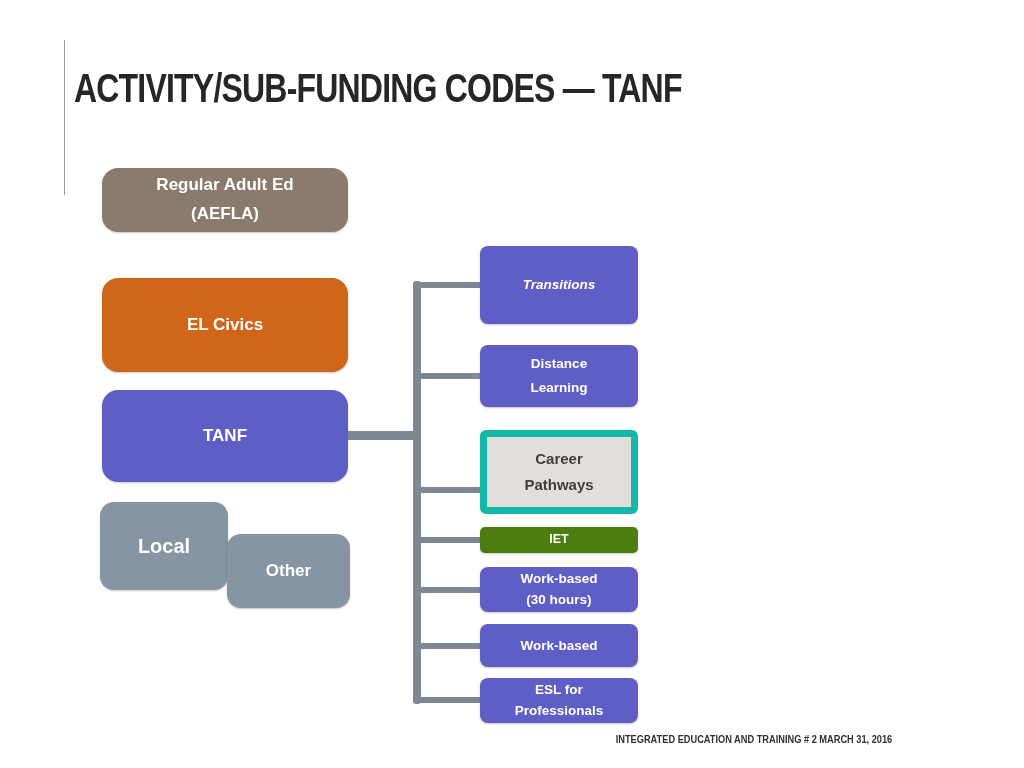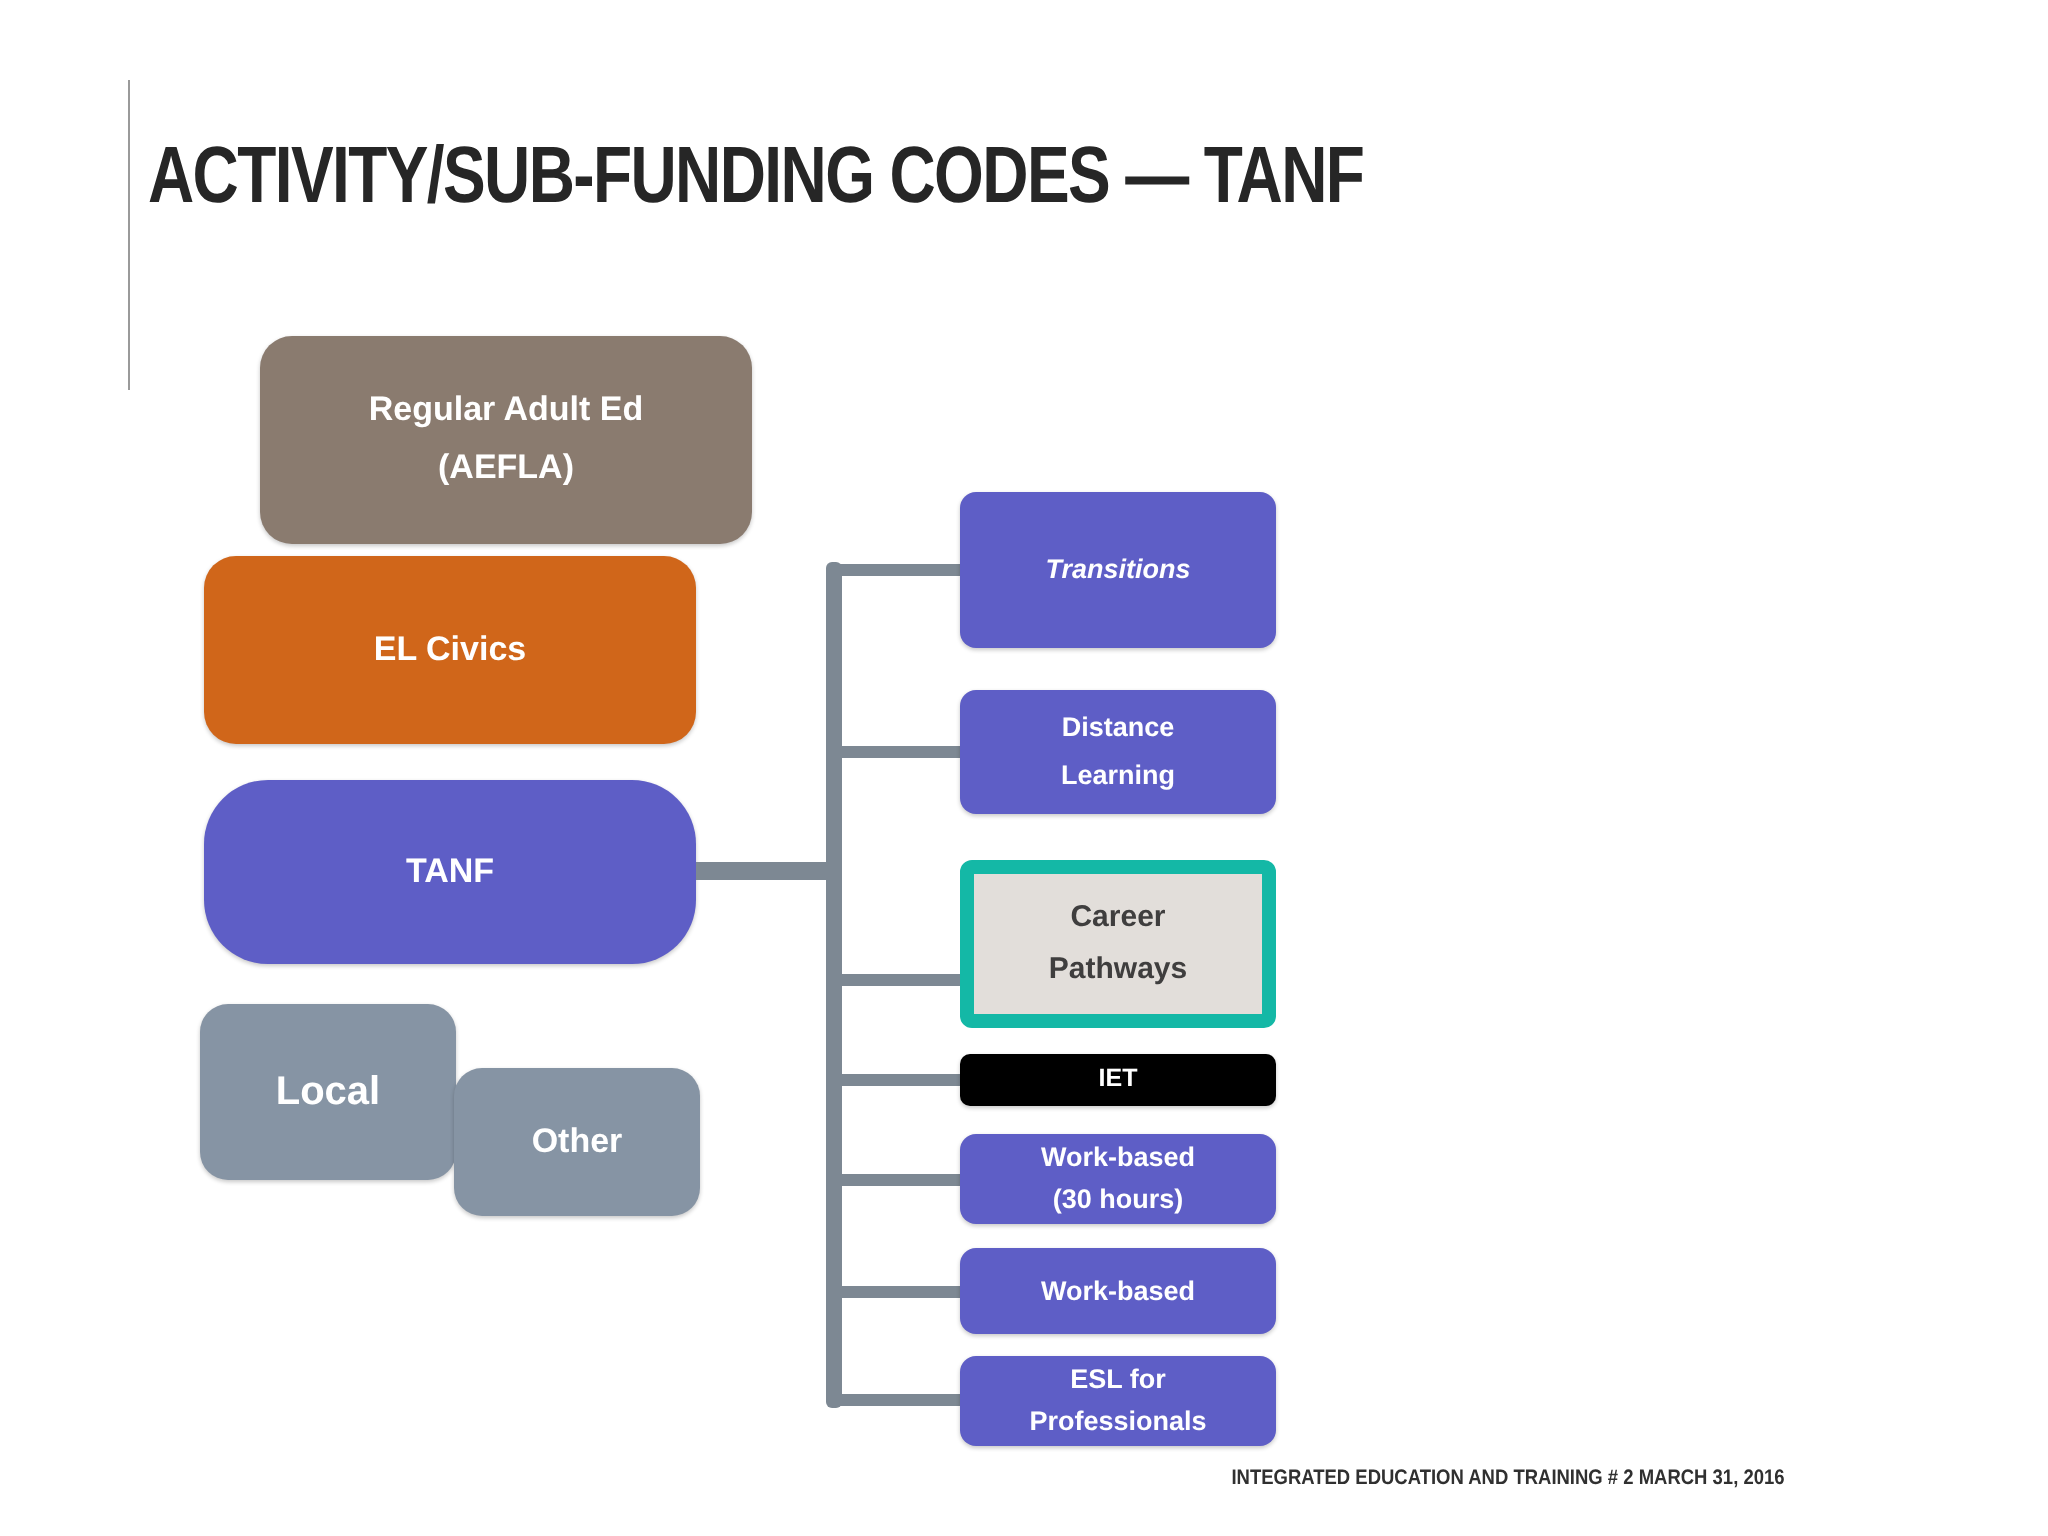--- a/index.html
+++ b/index.html
@@ -54,21 +54,21 @@
   }
 
   .node-small {
     font-size: 13.5px;
     line-height: 1.75;
     border-radius: 8px;
     padding: 0 30px;
   }
 
   
-  .n-aefla  { left: 102px; top: 168px; width: 246px; height: 104px; margin-left: 28px; }
+  .n-aefla  { left: 102px; top: 168px; width: 246px; height: 64px; }
   .n-civics { left: 102px; top: 278px; width: 246px; height: 94px; }
   .n-tanf   { left: 102px; top: 390px; width: 246px; height: 92px; }
   .n-local  { left: 100px; top: 502px; width: 128px; height: 88px; border-radius: 14px; font-size: 20px; }
   .n-other  { left: 227px; top: 502px; width: 123px; height: 74px; border-radius: 14px; font-size: 17px; margin-top: 32px; }
 
   
   .n-transitions { left: 480px; top: 246px; width: 158px; height: 78px; font-style: italic; }
   .n-distance    { left: 480px; top: 345px; width: 158px; height: 62px; }
   .n-career      { left: 480px; top: 430px; width: 158px; height: 84px; border-radius: 6px;
                    font-size: 15px; box-shadow: none; border: 7px solid #14b8a6; }
@@ -107,21 +107,21 @@
 
 <div class="slide">
 
   <div class="title-rule"></div>
   <div class="slide-title">ACTIVITY/SUB-FUNDING CODES — TANF</div>
 
   <div class="node node-big n-aefla" style="background: rgb(138, 123, 111);">Regular Adult Ed (AEFLA)</div>
 
   <div class="node node-big n-civics" style="background: rgb(208, 102, 26);">EL Civics</div>
 
-  <div class="node node-big n-tanf" style="background: rgb(94, 94, 198); border-radius: 32px;">TANF</div>
+  <div class="node node-big n-tanf" style="background: rgb(94, 94, 198);">TANF</div>
 
   <div class="node n-local" style="background: rgb(134, 148, 164);">Local</div>
 
   <div class="node n-other" style="background: rgb(134, 148, 164);">Other</div>
 
   <div class="conn conn-tanf" style="background: rgb(125, 136, 147);"></div>
   <div class="conn conn-spine" style="background: rgb(125, 136, 147);"></div>
   <div class="conn stub stub-1" style="background: rgb(125, 136, 147);"></div>
   <div class="conn stub stub-2" style="background: rgb(125, 136, 147);"></div>
   <div class="conn stub stub-3" style="background: rgb(125, 136, 147);"></div>
@@ -129,21 +129,21 @@
   <div class="conn stub stub-5" style="background: rgb(125, 136, 147);"></div>
   <div class="conn stub stub-6" style="background: rgb(125, 136, 147);"></div>
   <div class="conn stub stub-7" style="background: rgb(125, 136, 147);"></div>
 
   <div class="node node-small n-transitions" style="background: rgb(94, 94, 198);">Transitions</div>
 
   <div class="node node-small n-distance" style="background: rgb(94, 94, 198);">Distance Learning</div>
 
   <div class="node node-small n-career" style="background: rgb(226, 222, 218); color: rgb(63, 62, 62);">Career Pathways</div>
 
-  <div class="node node-small n-iet" style="background: #000000;">IET</div>
+  <div class="node node-small n-iet" style="background: #4d7c0f;">IET</div>
 
   <div class="node node-small n-wb30" style="background: rgb(94, 94, 198);">Work-based (30 hours)</div>
 
   <div class="node node-small n-wb" style="background: rgb(94, 94, 198);">Work-based</div>
 
   <div class="node node-small n-esl" style="background: rgb(94, 94, 198);">ESL for Professionals</div>
 
   <div class="footer-credit">INTEGRATED EDUCATION AND TRAINING # 2 MARCH 31, 2016</div>
 
 </div>

